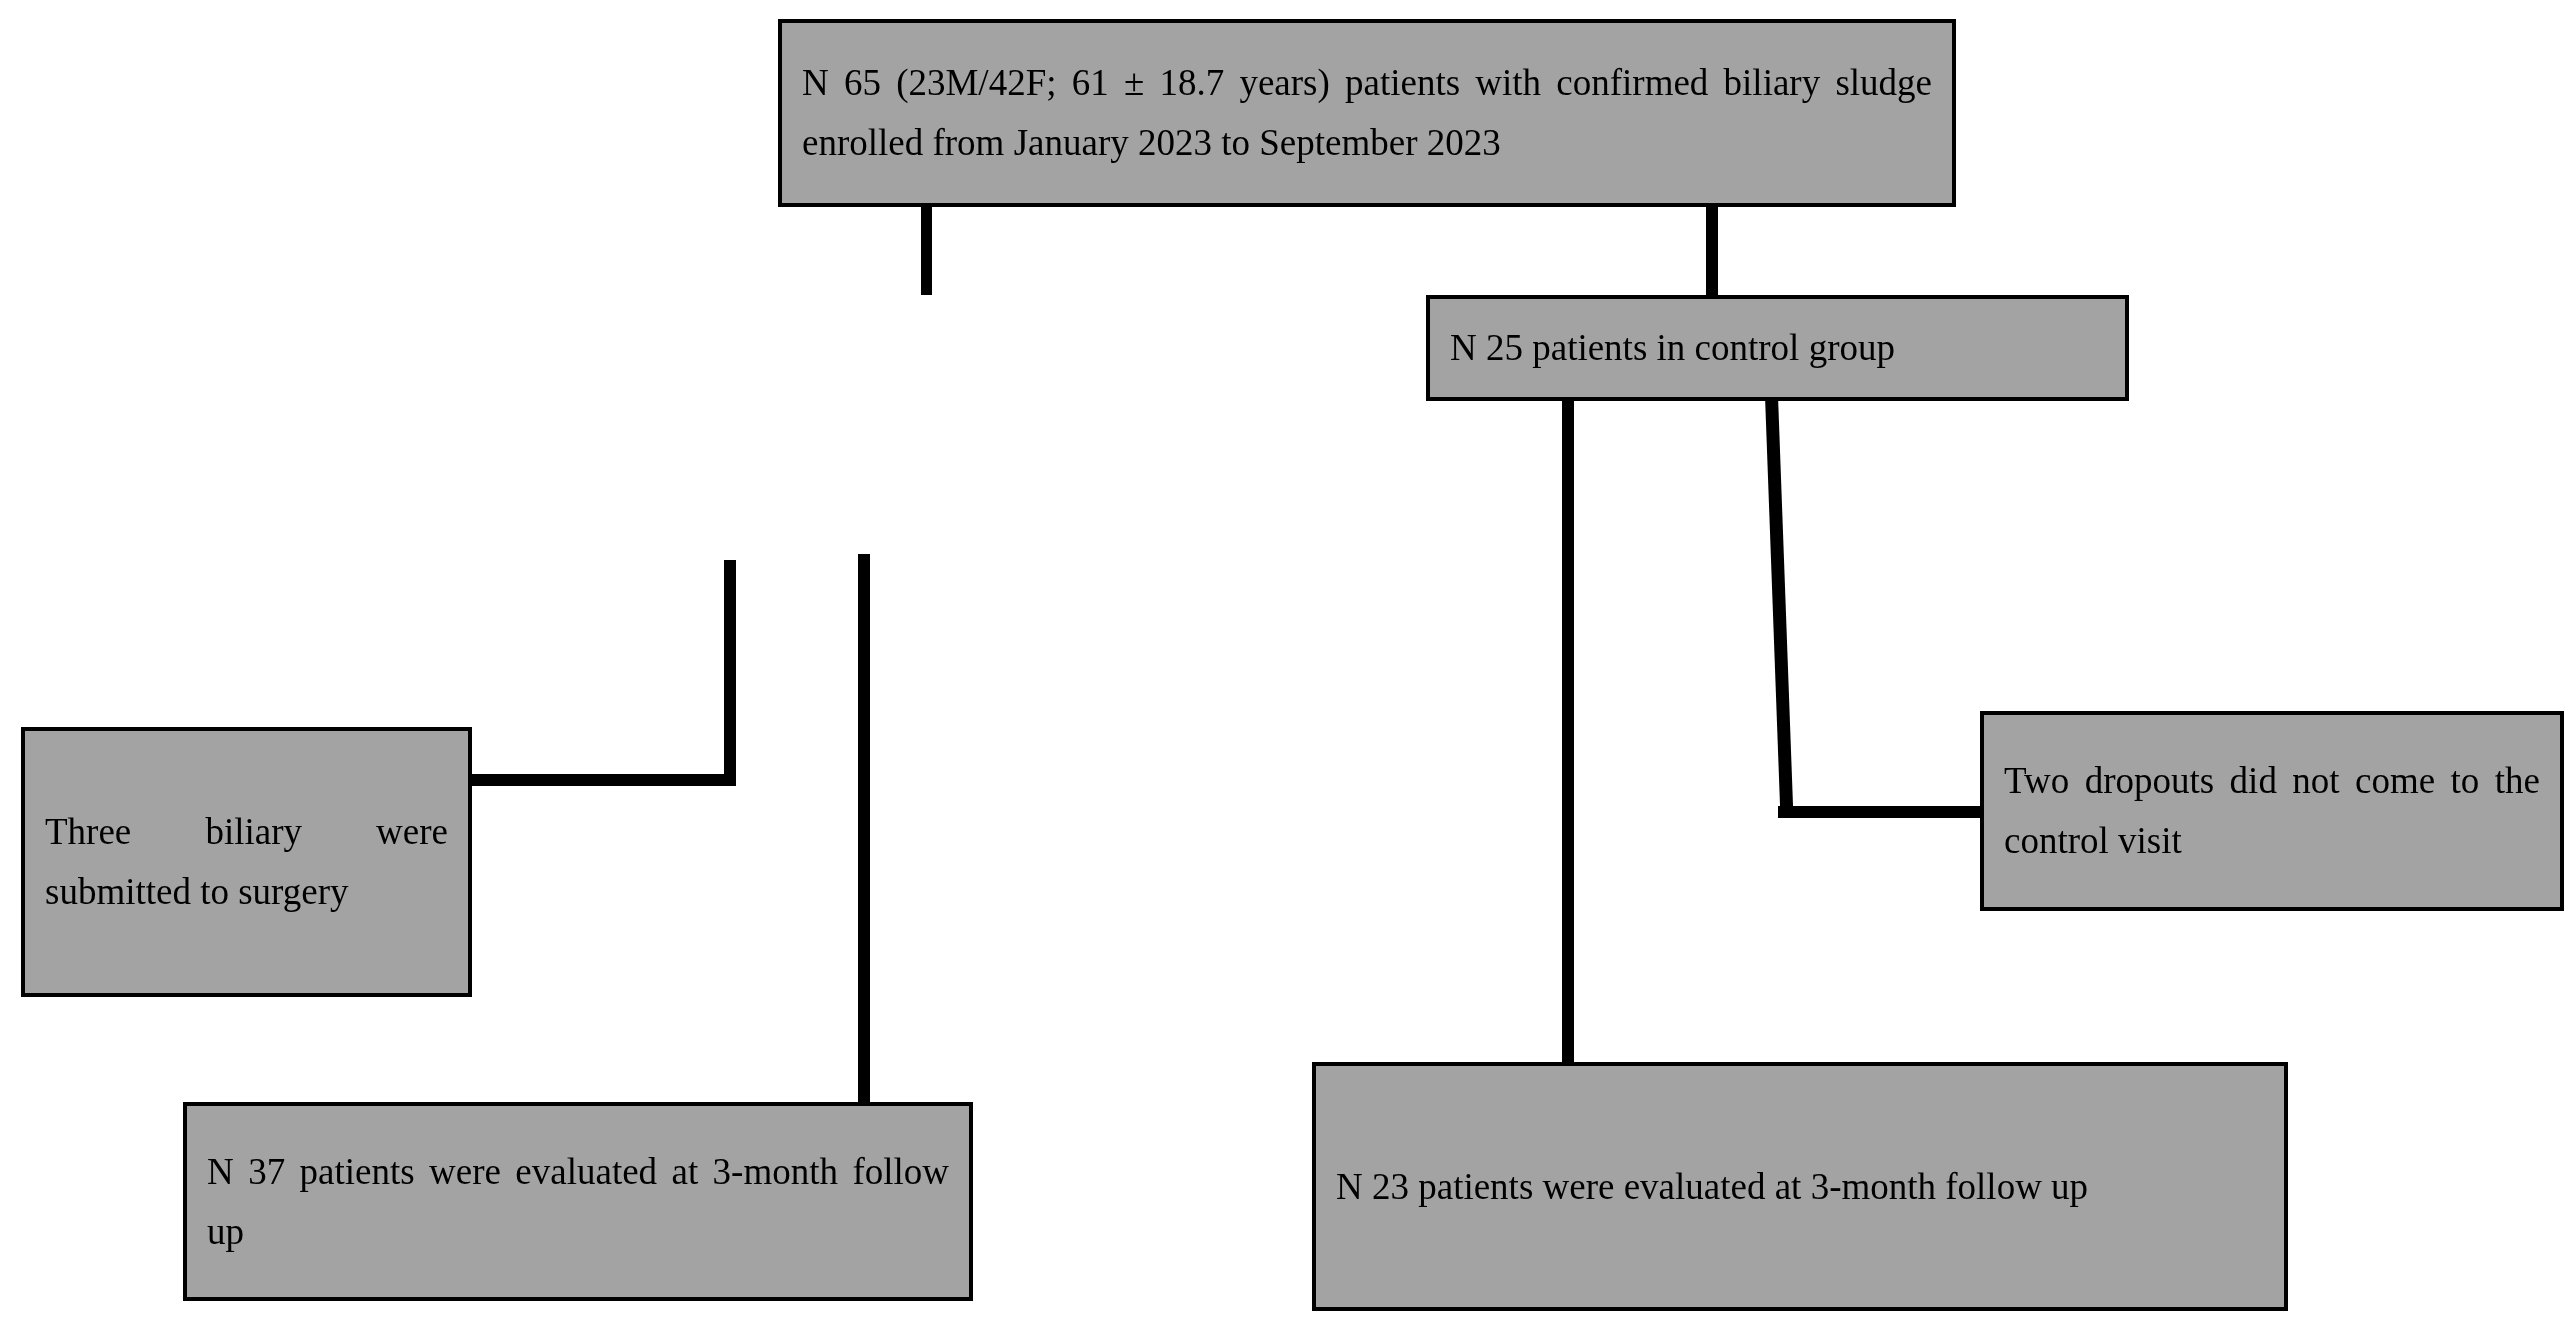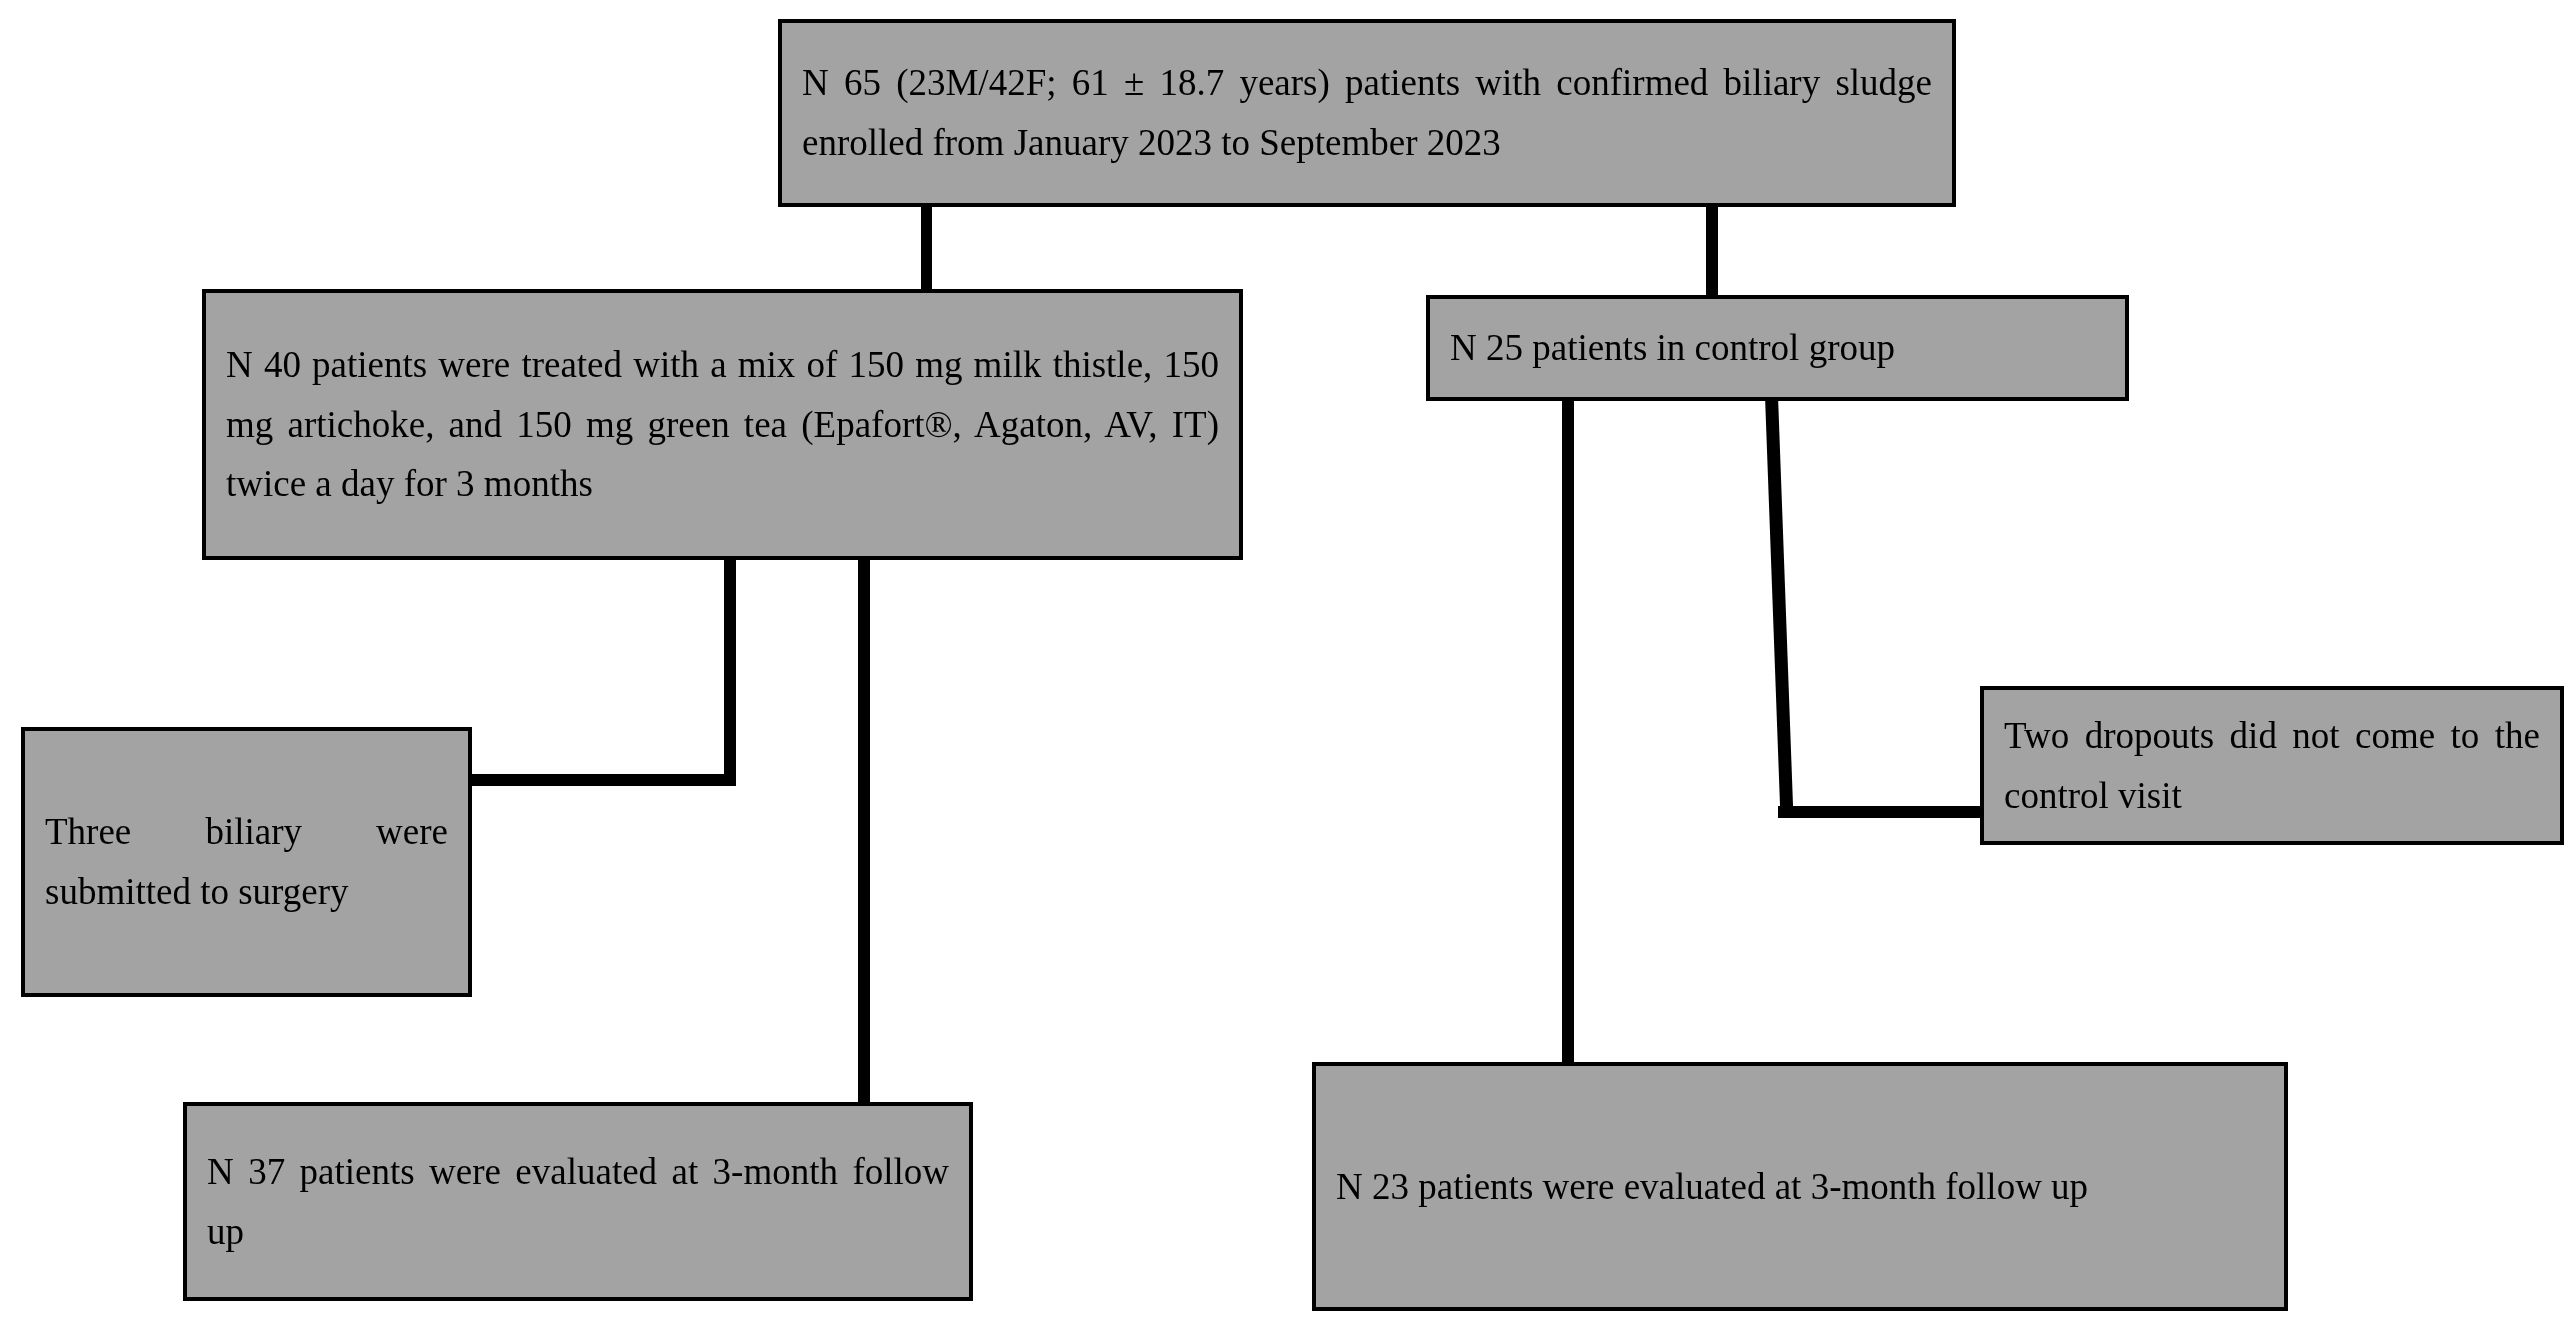--- a/index.html
+++ b/index.html
@@ -43,21 +43,21 @@
   .connector {
     position: absolute;
     background: #000000;
     z-index: 1;
   }
   
   #node-enrolled   { left: 778px; top: 19px;   width: 1178px; height: 188px; }
   #node-treatment  { left: 202px;  top: 289px;  width: 1041px; height: 271px; }
   #node-control    { left: 1426px; top: 295px;  width: 703px; height: 106px; }
   #node-dropouts-l { left: 21px;   top: 727px; width: 451px;  height: 270px; }
-  #node-dropouts-r { left: 1980px; top: 686px; width: 584px;  height: 159px; align-items: flex-end; }
+  #node-dropouts-r { left: 1980px; top: 711px; width: 584px;  height: 200px; align-items: flex-end; }
   #node-followup-l { left: 183px;  top: 1102px; width: 790px; height: 199px; }
   #node-followup-r { left: 1312px; top: 1062px; width: 976px; height: 249px; }
 
   
   #conn-enrolled-to-treatment { left: 921px; top: 201px;  width: 10.6px; height: 94px; }
   #conn-enrolled-to-control   { left: 1706px; top: 201px;  width: 11.8px; height: 100px; }
 
   #conn-treatment-drop-v      { left: 724px; top: 560px;  width: 11.8px; height: 221px; }
   #conn-treatment-drop-h      { left: 469px;  top: 774px; width: 267px; height: 11.8px; }
 
@@ -84,23 +84,20 @@
 
   <div class="connector" id="conn-control-to-followup"></div>
 
   <div class="connector" id="conn-control-drop-v"></div>
   <div class="connector" id="conn-control-drop-h"></div>
 
   <div class="node" id="node-enrolled">
     <span class="node-text just">N 65 (23M/42F; 61 ± 18.7 years) patients with confirmed biliary sludge enrolled from January 2023 to September 2023</span>
   </div>
 
-  <div class="node" id="node-treatment">
-    <span class="node-text just">N 40 patients were treated with a mix of 150 mg milk thistle, 150 mg artichoke, and 150 mg green tea (Epafort®, Agaton, AV, IT) twice a day for 3 months</span>
-  </div>
 
   <div class="node" id="node-control">
     <span class="node-text left">N 25 patients in control group</span>
   </div>
 
   <div class="node" id="node-dropouts-l">
     <span class="node-text just">Three biliary were submitted to surgery</span>
   </div>
 
   <div class="node" id="node-dropouts-r">

